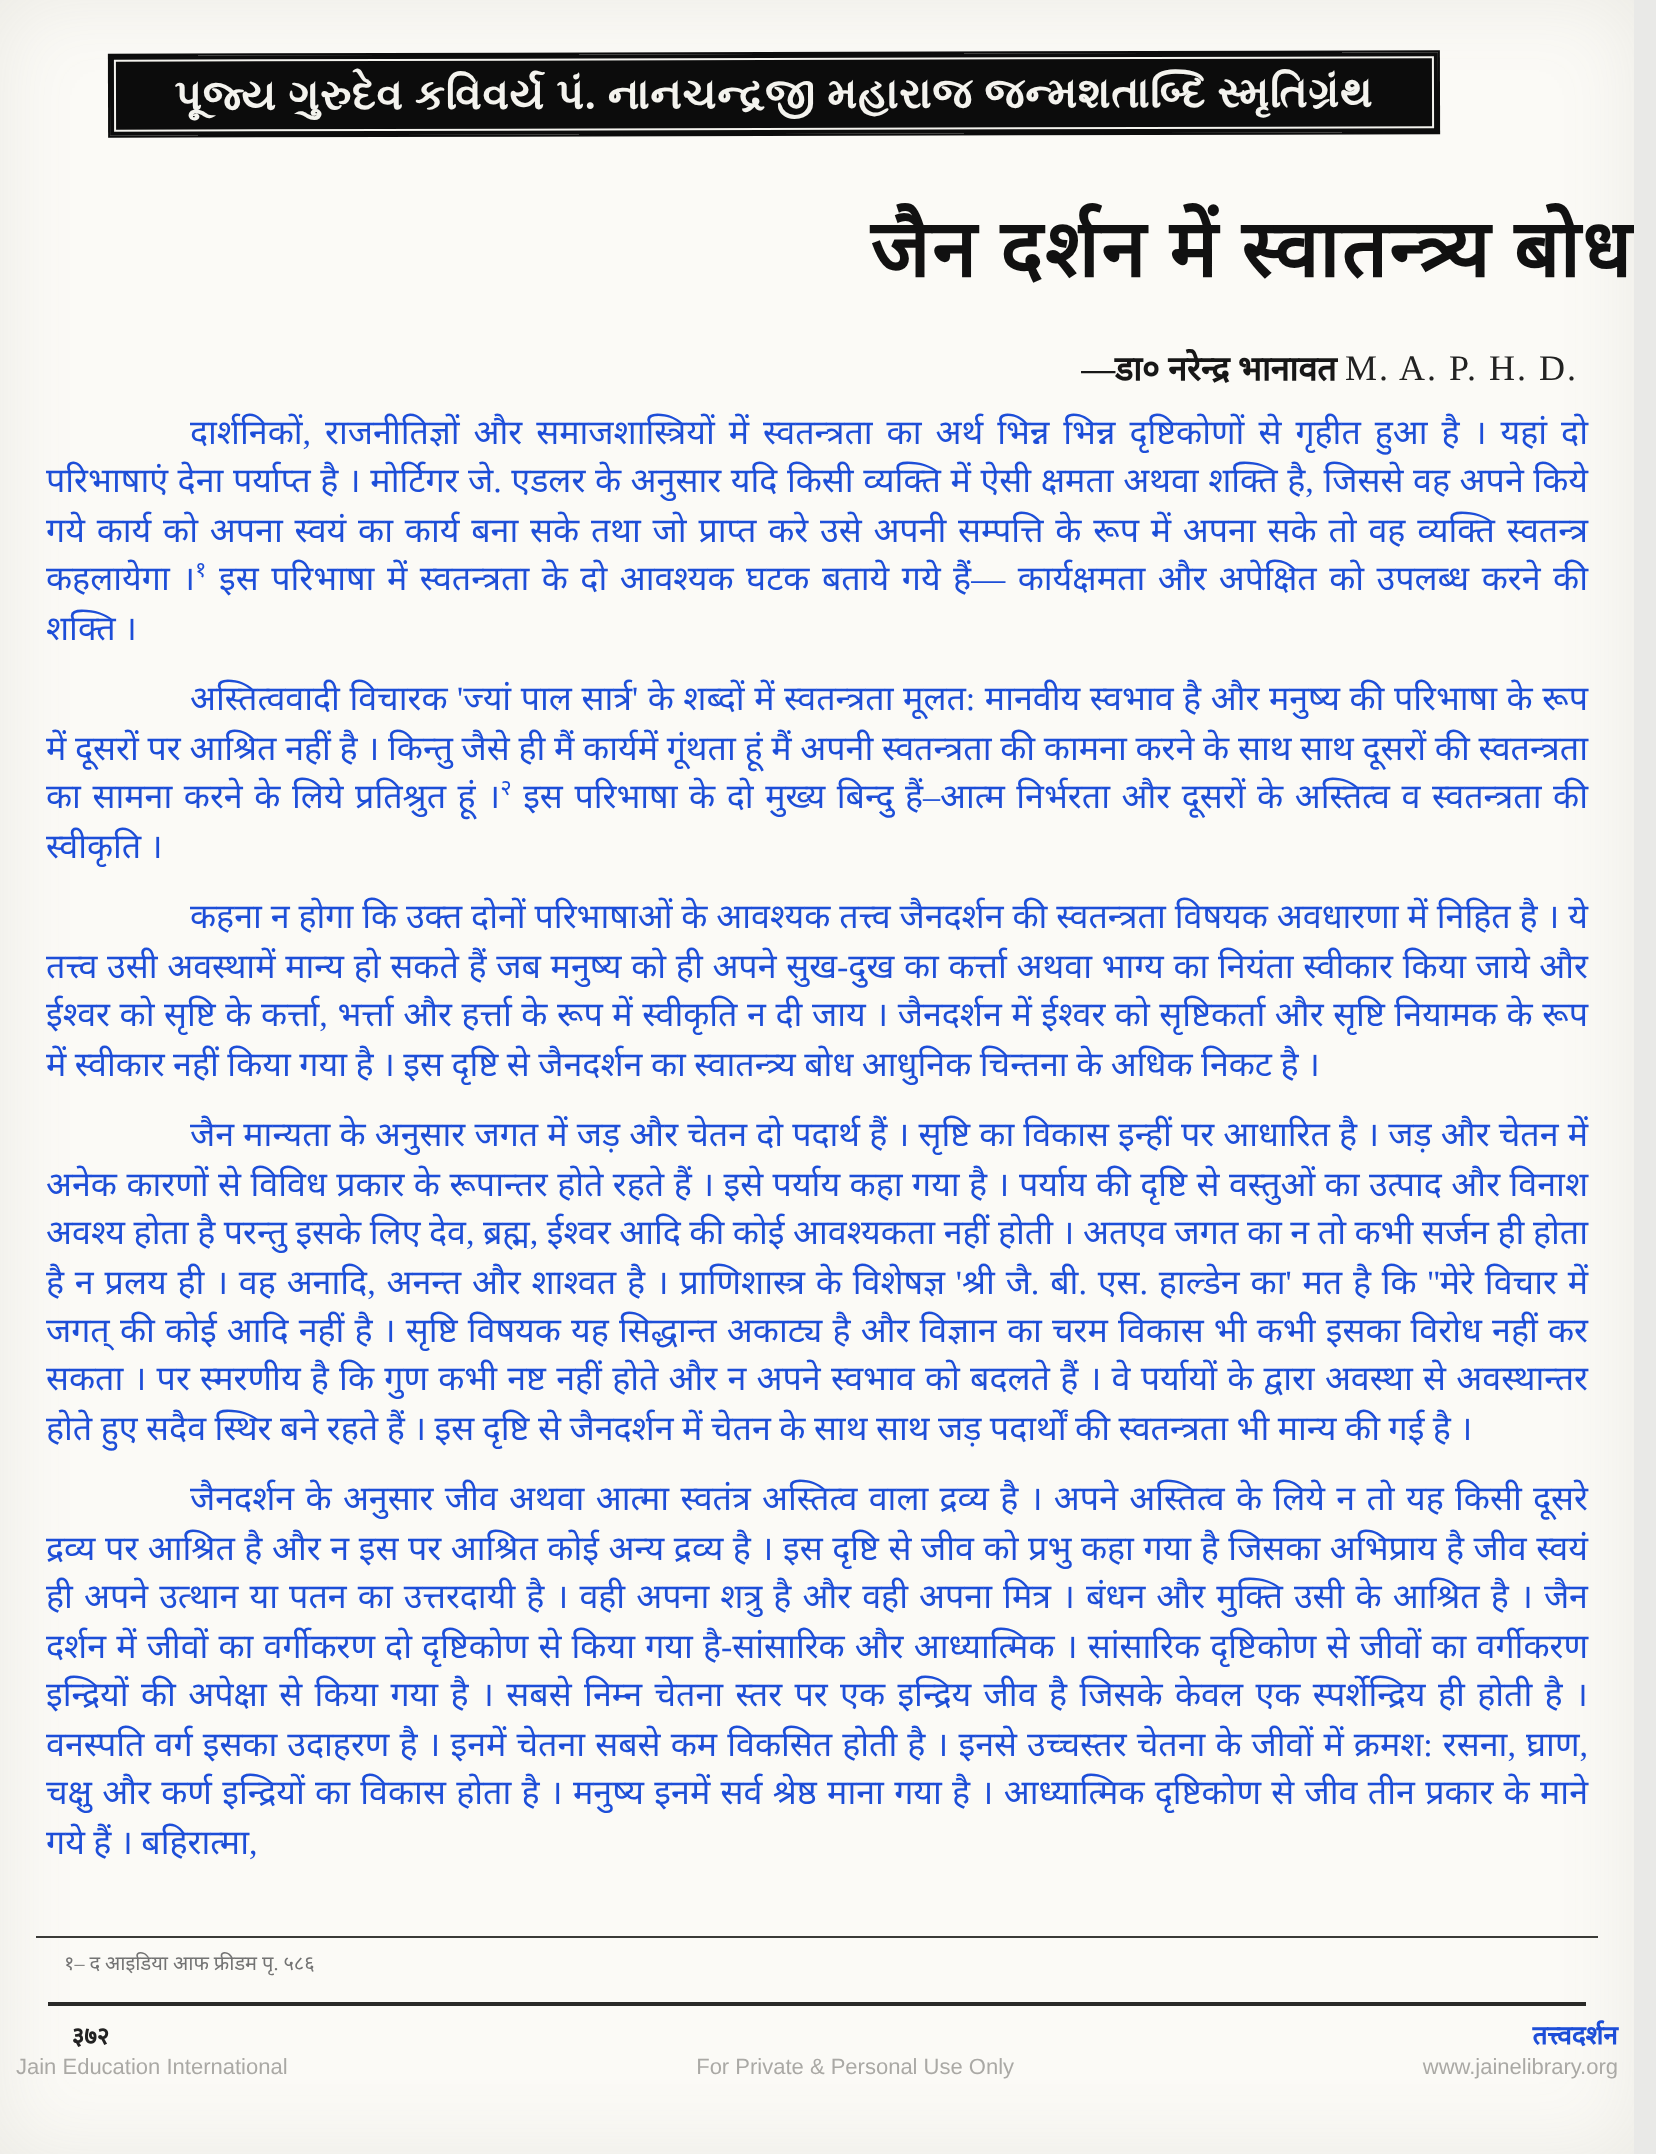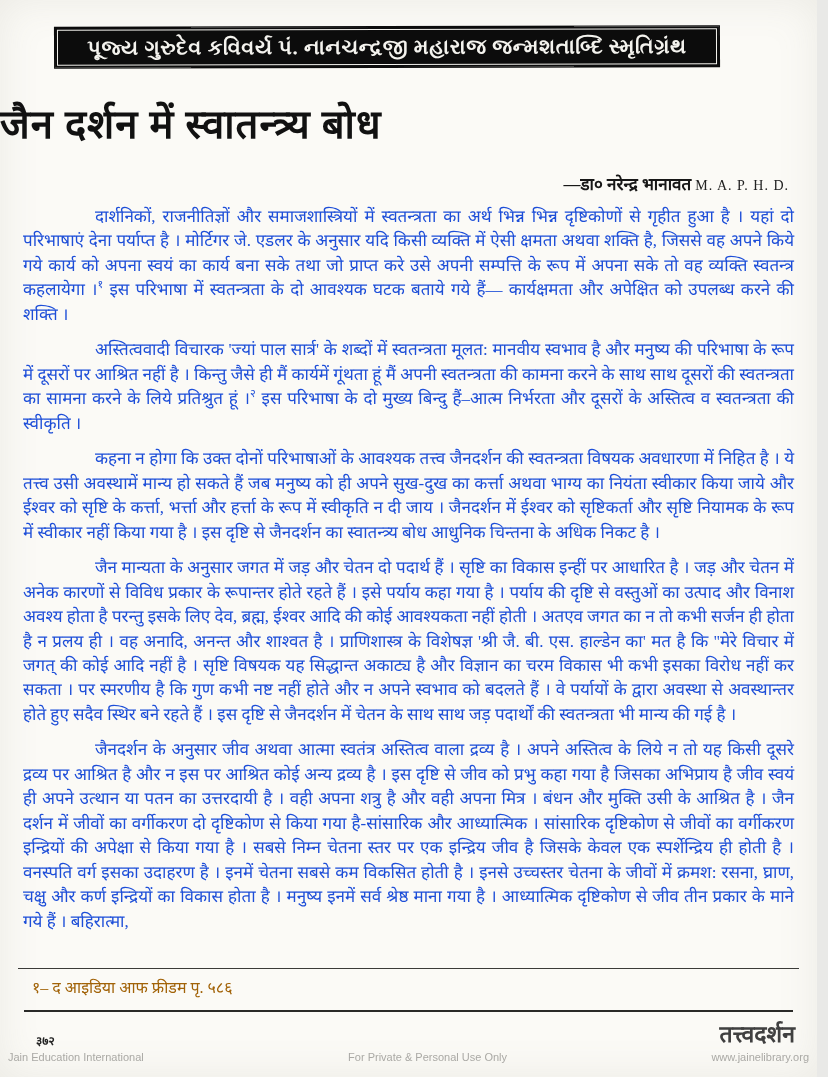--- a/index.html
+++ b/index.html
@@ -29,34 +29,34 @@
     transform: rotate(-0.15deg);
   }
   .banner-text {
     color: #f4f3ee;
     font-size: 21px; font-weight: 700;
     white-space: nowrap;
     letter-spacing: 0.5px;
   }
   .title {
     margin: 28px 0 0 0;
-    text-align: left;
+    text-align: right;
     font-size: 40px; font-weight: 800;
     letter-spacing: 1px;
     color: #111;
   }
   .byline {
     margin: 22px 28px 6px 0;
     text-align: right;
   }
   .byline .author {
     font-size: 17px; font-weight: 700; color: #171717;
   }
   .byline .degrees {
-    font-size: 14px; font-weight: 400; color: #222;
+    font-size: 18px; font-weight: 400; color: #222;
     font-family: "Liberation Serif", "DejaVu Serif", serif;
     letter-spacing: 1px;
   }
   .content { padding: 4px 23px 0 23px; }
   .para {
     margin: 0 0 11px 0;
     text-align: justify;
     text-indent: 72px;
     font-size: 17px;
     line-height: 1.44;
@@ -70,43 +70,42 @@
   .bottom {
     position: absolute; top: 966px; left: 0; right: 0; bottom: 0;
   }
   .fn-sep {
     border: none;
     border-top: 1.5px solid #3b3b38;
     margin: 2px 18px 0 18px;
   }
   .footnotes { margin: 6px 0 0 32px; }
   .footnote {
-    font-size: 16px;
+    font-size: 10px;
     line-height: 1.65;
-    color: #a16207;
+    color: #737373;
   }
   .footer-rule {
     border: none;
     border-top: 2px solid #2a2a28;
     margin: 9px 24px 0 24px;
   }
   .footer-row {
     display: flex; align-items: flex-end; justify-content: space-between;
     margin: 5px 8px 0 8px;
   }
   .footer-col.left { text-align: left; }
   .footer-col.center { text-align: center; flex: 1; }
   .footer-col.right { text-align: right; }
   .page-num {
     font-size: 12px; font-weight: 700; color: #222;
     margin-left: 28px;
   }
   .book-title {
-    font-size: 23px; font-weight: 700; color: #404040;
-    margin-right: 14px;
+    font-size: 13px; font-weight: 700; color: #1d4ed8;
   }
   .credit, .usage, .site {
     font-family: "Liberation Sans", "DejaVu Sans", sans-serif;
     font-size: 11px;
     color: #aaa9a5;
     margin-top: 2px;
   }
 </style>
 </head>
 <body>

